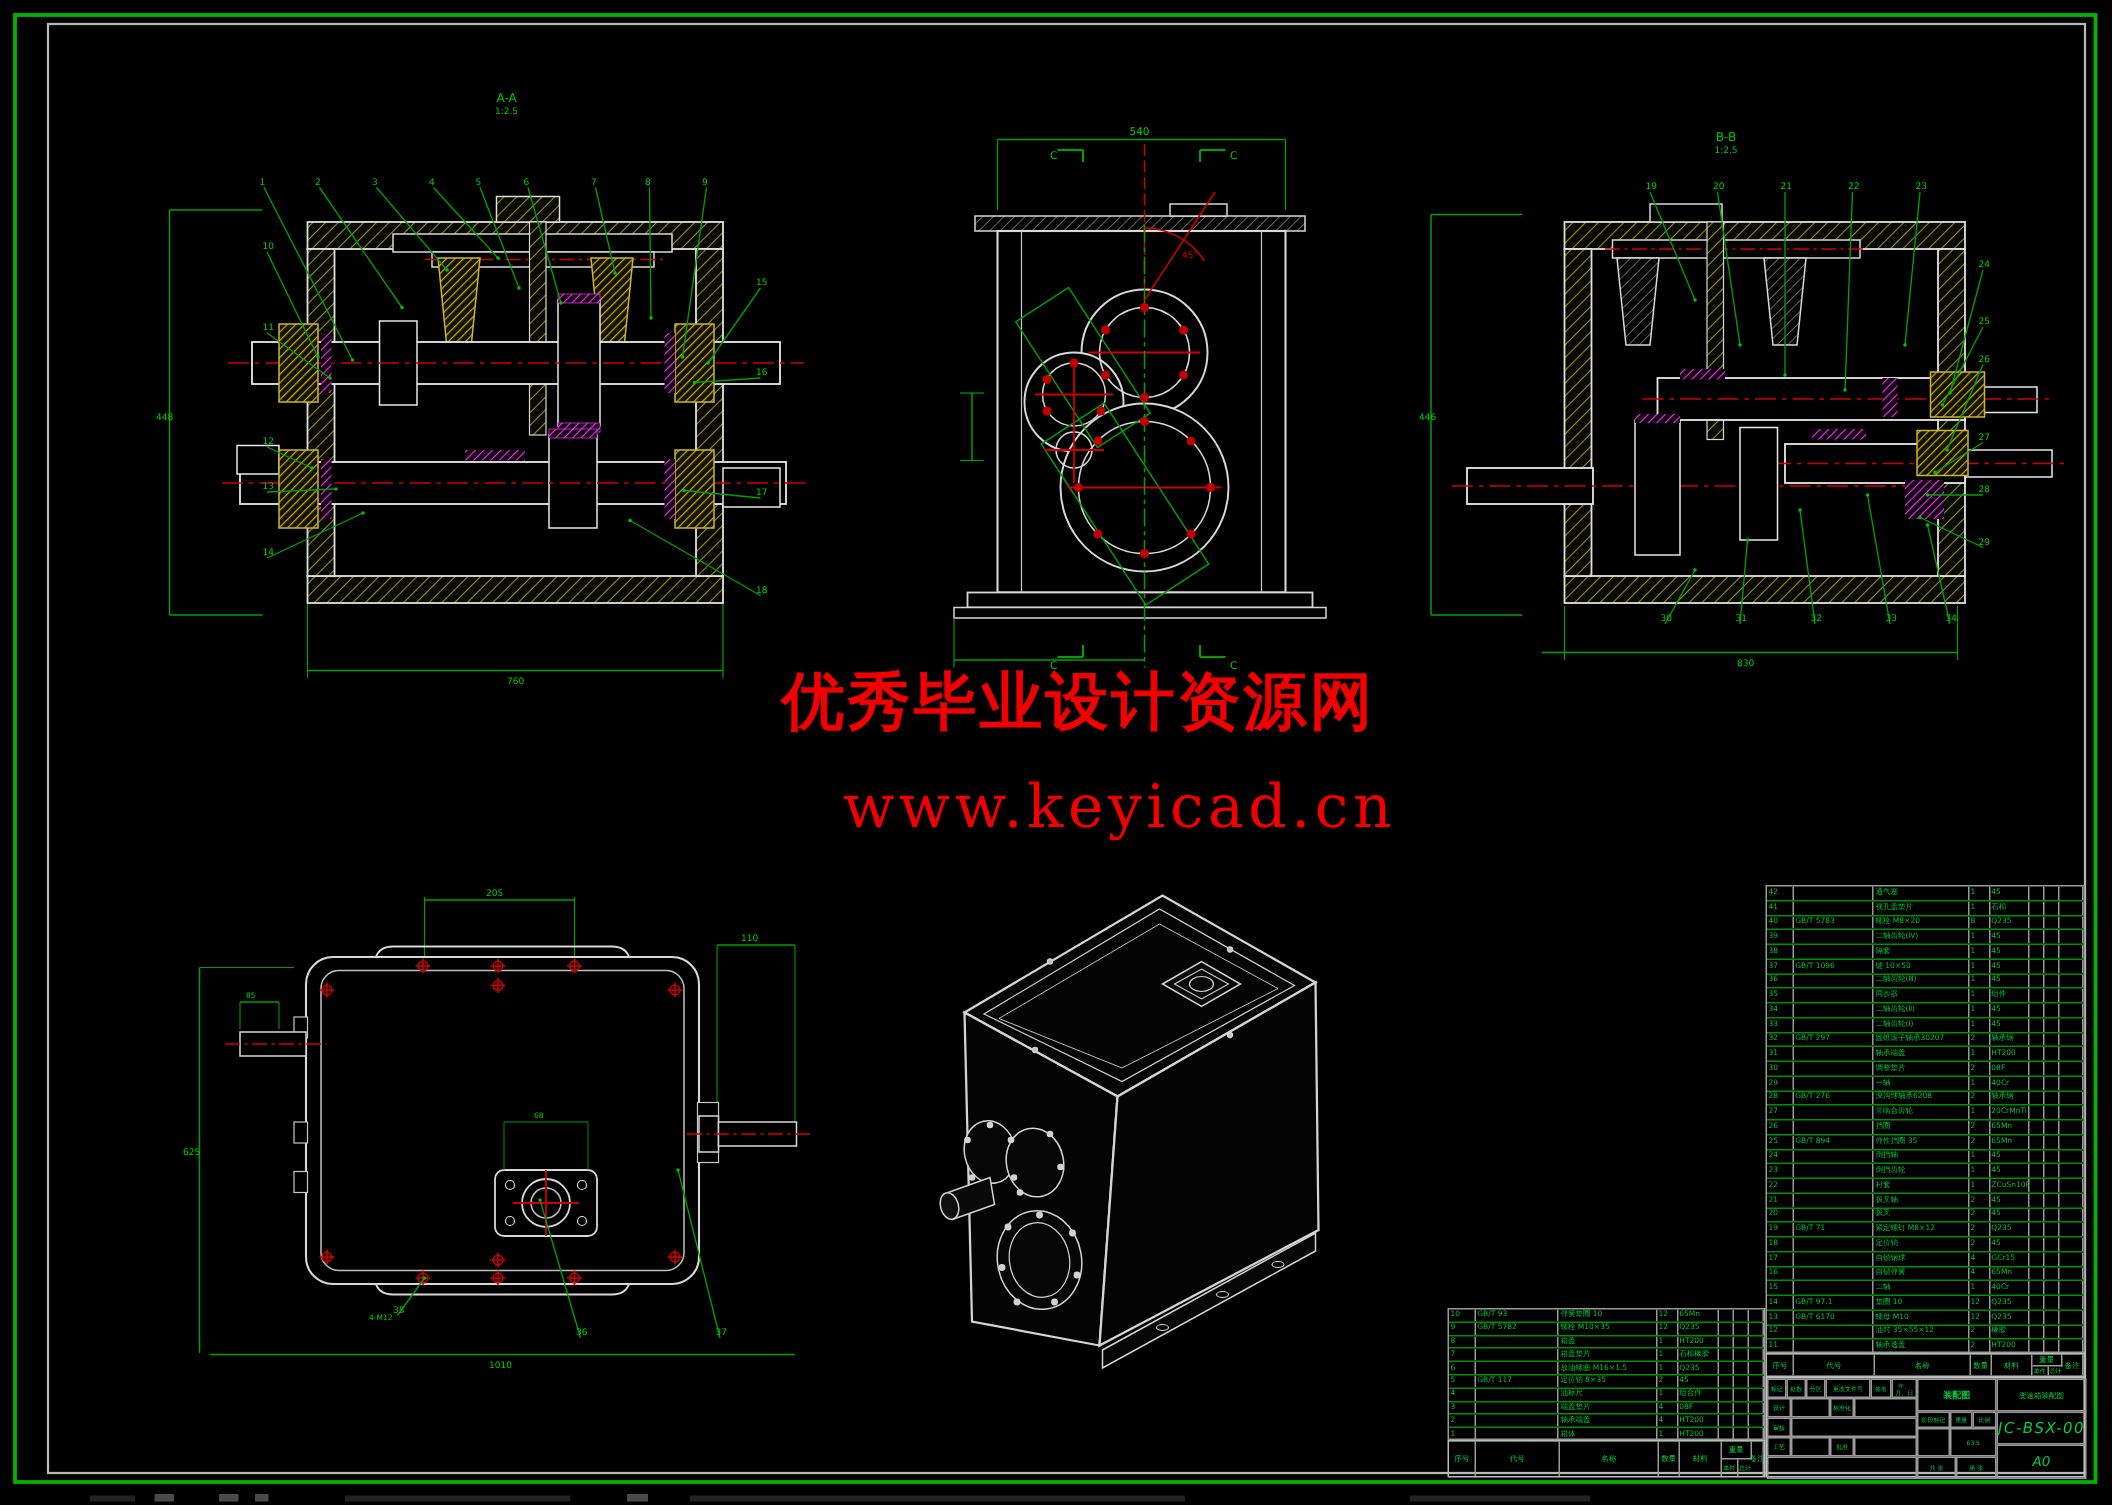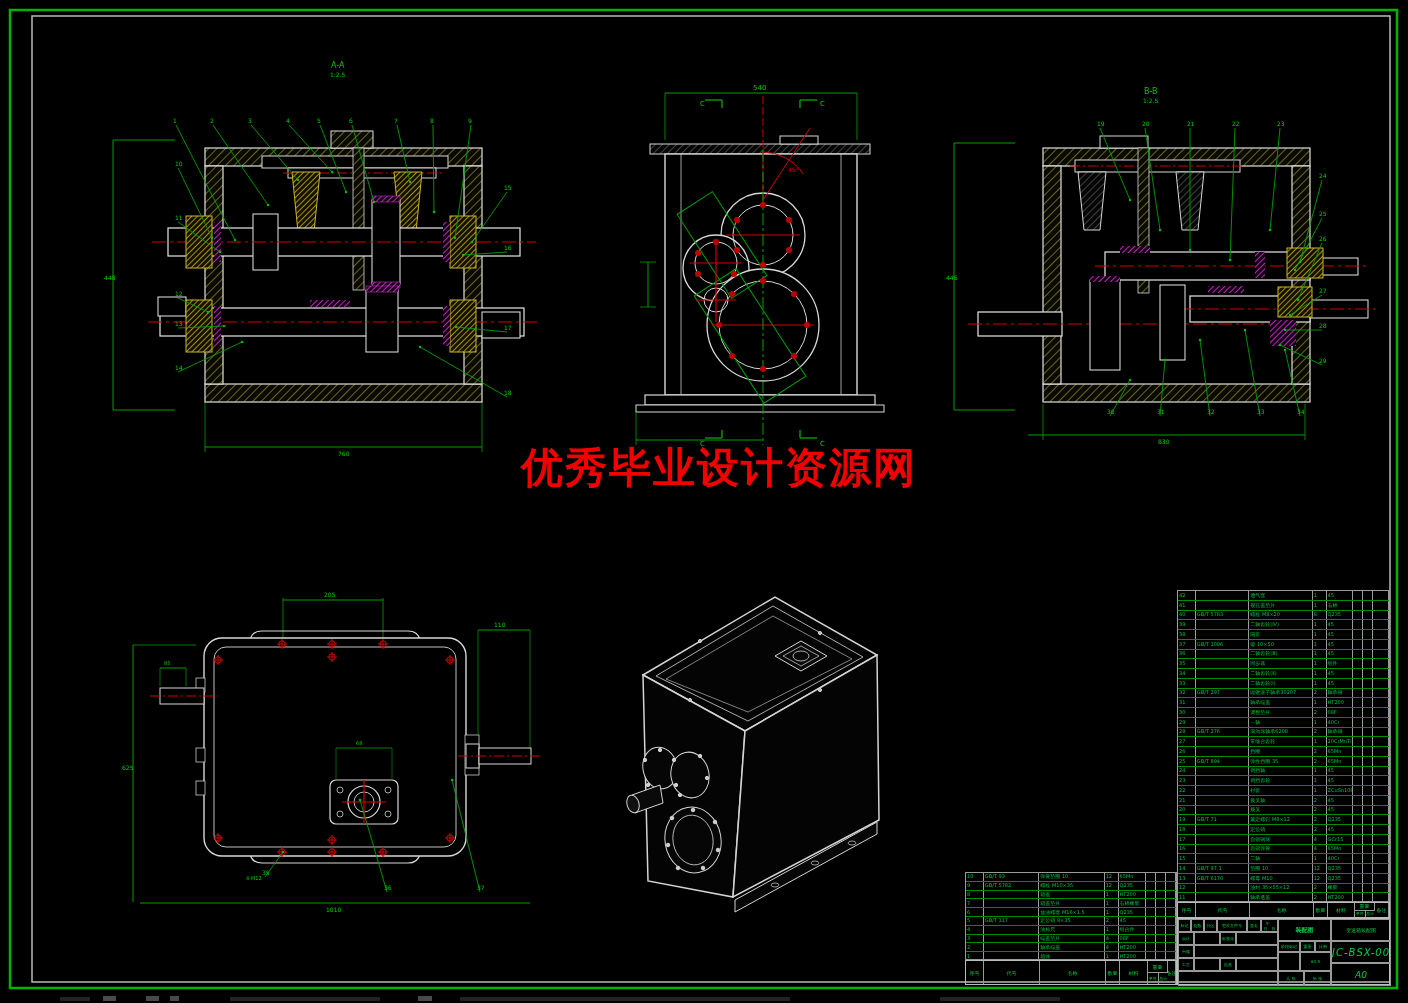--- a/index.html
+++ b/index.html
@@ -505,20 +505,21 @@
   <div class="abs viewlabel" style="left:330px;top:61px;">
     <div>A-A</div>
       <div style="font-size:6px">1:2.5</div>
   </div>
   <div class="abs viewlabel" style="left:1143px;top:87px;">
     <div>B-B</div>
       <div style="font-size:6px">1:2.5</div>
   </div>
 
   <div class="abs wm1" style="left:521px;top:440px;">优秀毕业设计资源网</div>
+  <div class="abs wm2" style="left:562px;top:515px;">www.keyicad.cn</div>
 
 
   <div id="bom-right" class="bom" style="left:1177px;top:590px;width:213px;height:312px;border:1px solid #9a9a9a;">
       <div class="bomrow" style="top: 0px; height: 9.75px;">
         <div class="bomcell" style="width: 18px;">42</div>
         <div class="bomcell" style="width: 54px;"></div>
         <div class="bomcell" style="width: 64px;">通气塞</div>
         <div class="bomcell" style="width: 14px;">1</div>
         <div class="bomcell" style="width: 27px;">45</div>
         <div class="bomcell" style="width: 10px;"></div>

